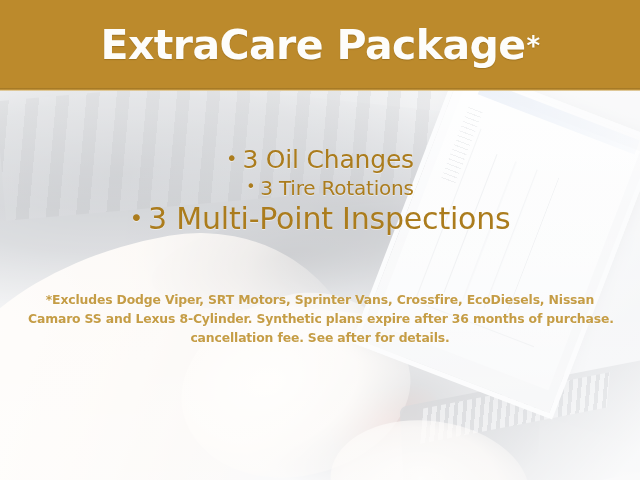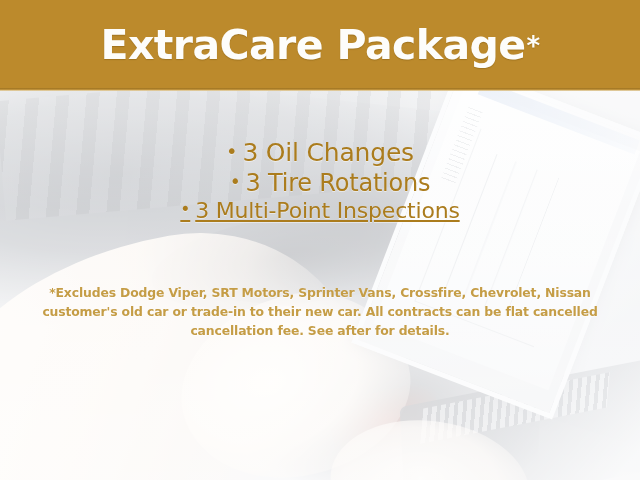--- a/index.html
+++ b/index.html
@@ -229,21 +229,21 @@
       rgba(255,255,255,0.18) 30%,
       rgba(255,255,255,0.30) 62%,
       rgba(255,255,255,0.46) 100%);
     z-index: 21;
   }
 
   
   .content {
     position: absolute;
     left: 0;
-    top: 91px;
+    top: 98px;
     width: 640px;
     height: 329px;
     z-index: 30;
   }
 
   .benefits {
     position: absolute;
     left: 0;
     top: 48px;
     width: 640px;
@@ -253,22 +253,22 @@
     color: #ab7c1d;
     font-family: "DejaVu Sans", sans-serif;
     font-weight: normal;
     white-space: nowrap;
     line-height: 1.10;
     letter-spacing: -0.2px;
     text-shadow: 0 1px 0 rgba(255,255,255,0.45);
   }
   .benefit .bullet { margin-right: 5px; font-size: 0.78em; vertical-align: 3px; }
   .benefit-1 { font-size: 25px; }
-  .benefit-2 { font-size: 24px; margin-top: 3px; margin-left: 20px; }
-  .benefit-3 { font-size: 22px; margin-top: 3px; text-decoration: underline; }
+  .benefit-2 { font-size: 20px; margin-top: 3px; margin-left: 20px; }
+  .benefit-3 { font-size: 30px; margin-top: 3px; }
 
   .disclaimer {
     position: absolute;
     left: 28px;
     top: 192px;
     width: 584px;
     text-align: center;
     color: #c59d46;
     font-family: "DejaVu Sans", sans-serif;
     font-weight: bold;
@@ -322,19 +322,19 @@
 
   <div class="content">
 
     <div class="benefits">
       <div class="benefit benefit-1"><span class="bullet">•</span><span>3 Oil Changes</span></div>
       <div class="benefit benefit-2"><span class="bullet">•</span><span>3 Tire Rotations</span></div>
       <div class="benefit benefit-3"><span class="bullet">•</span><span>3 Multi-Point Inspections</span></div>
     </div>
 
     <div class="disclaimer">
-      <span class="dline">*Excludes Dodge Viper, SRT Motors, Sprinter Vans, Crossfire, Chevrolet, Nissan</span>
-      <span class="dline">customer's old car or trade-in to their new car. All contracts can be flat cancelled</span>
+      <span class="dline">*Excludes Dodge Viper, SRT Motors, Sprinter Vans, Crossfire, EcoDiesels, Nissan</span>
+      <span class="dline">Camaro SS and Lexus 8-Cylinder. Synthetic plans expire after 36 months of purchase.</span>
       <span class="dline">cancellation fee. See after for details.</span>
     </div>
 
   </div>
 </div>
 
 </body></html>

